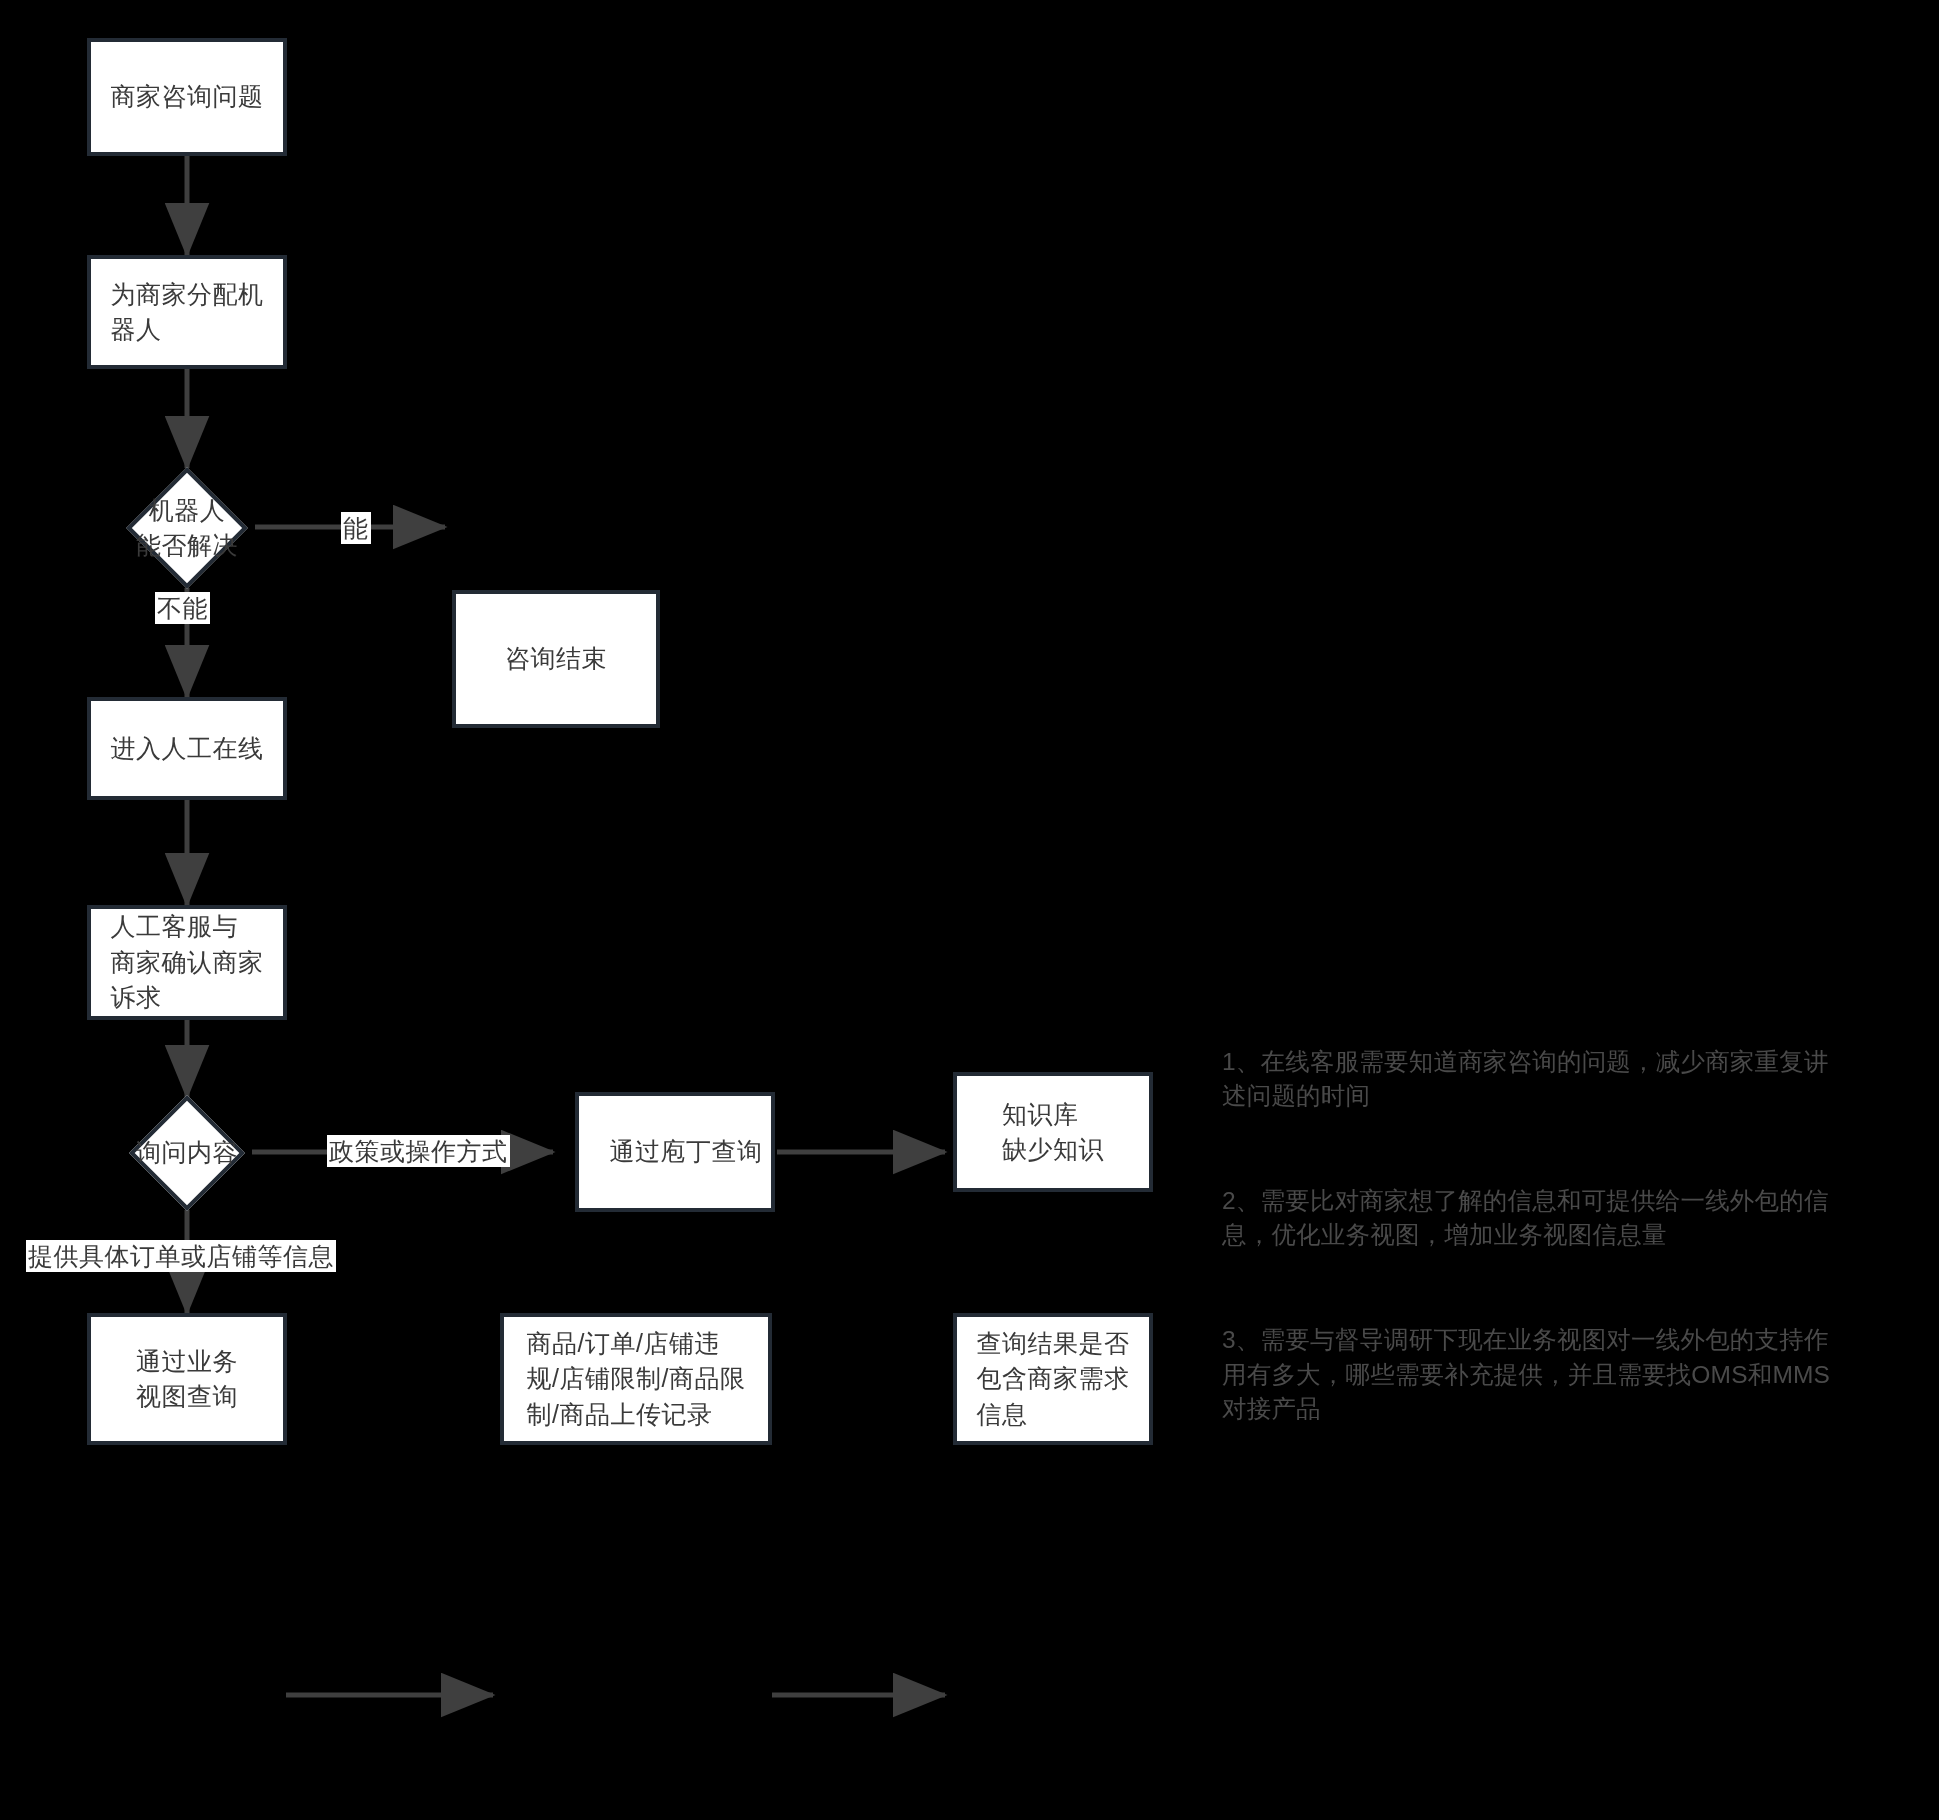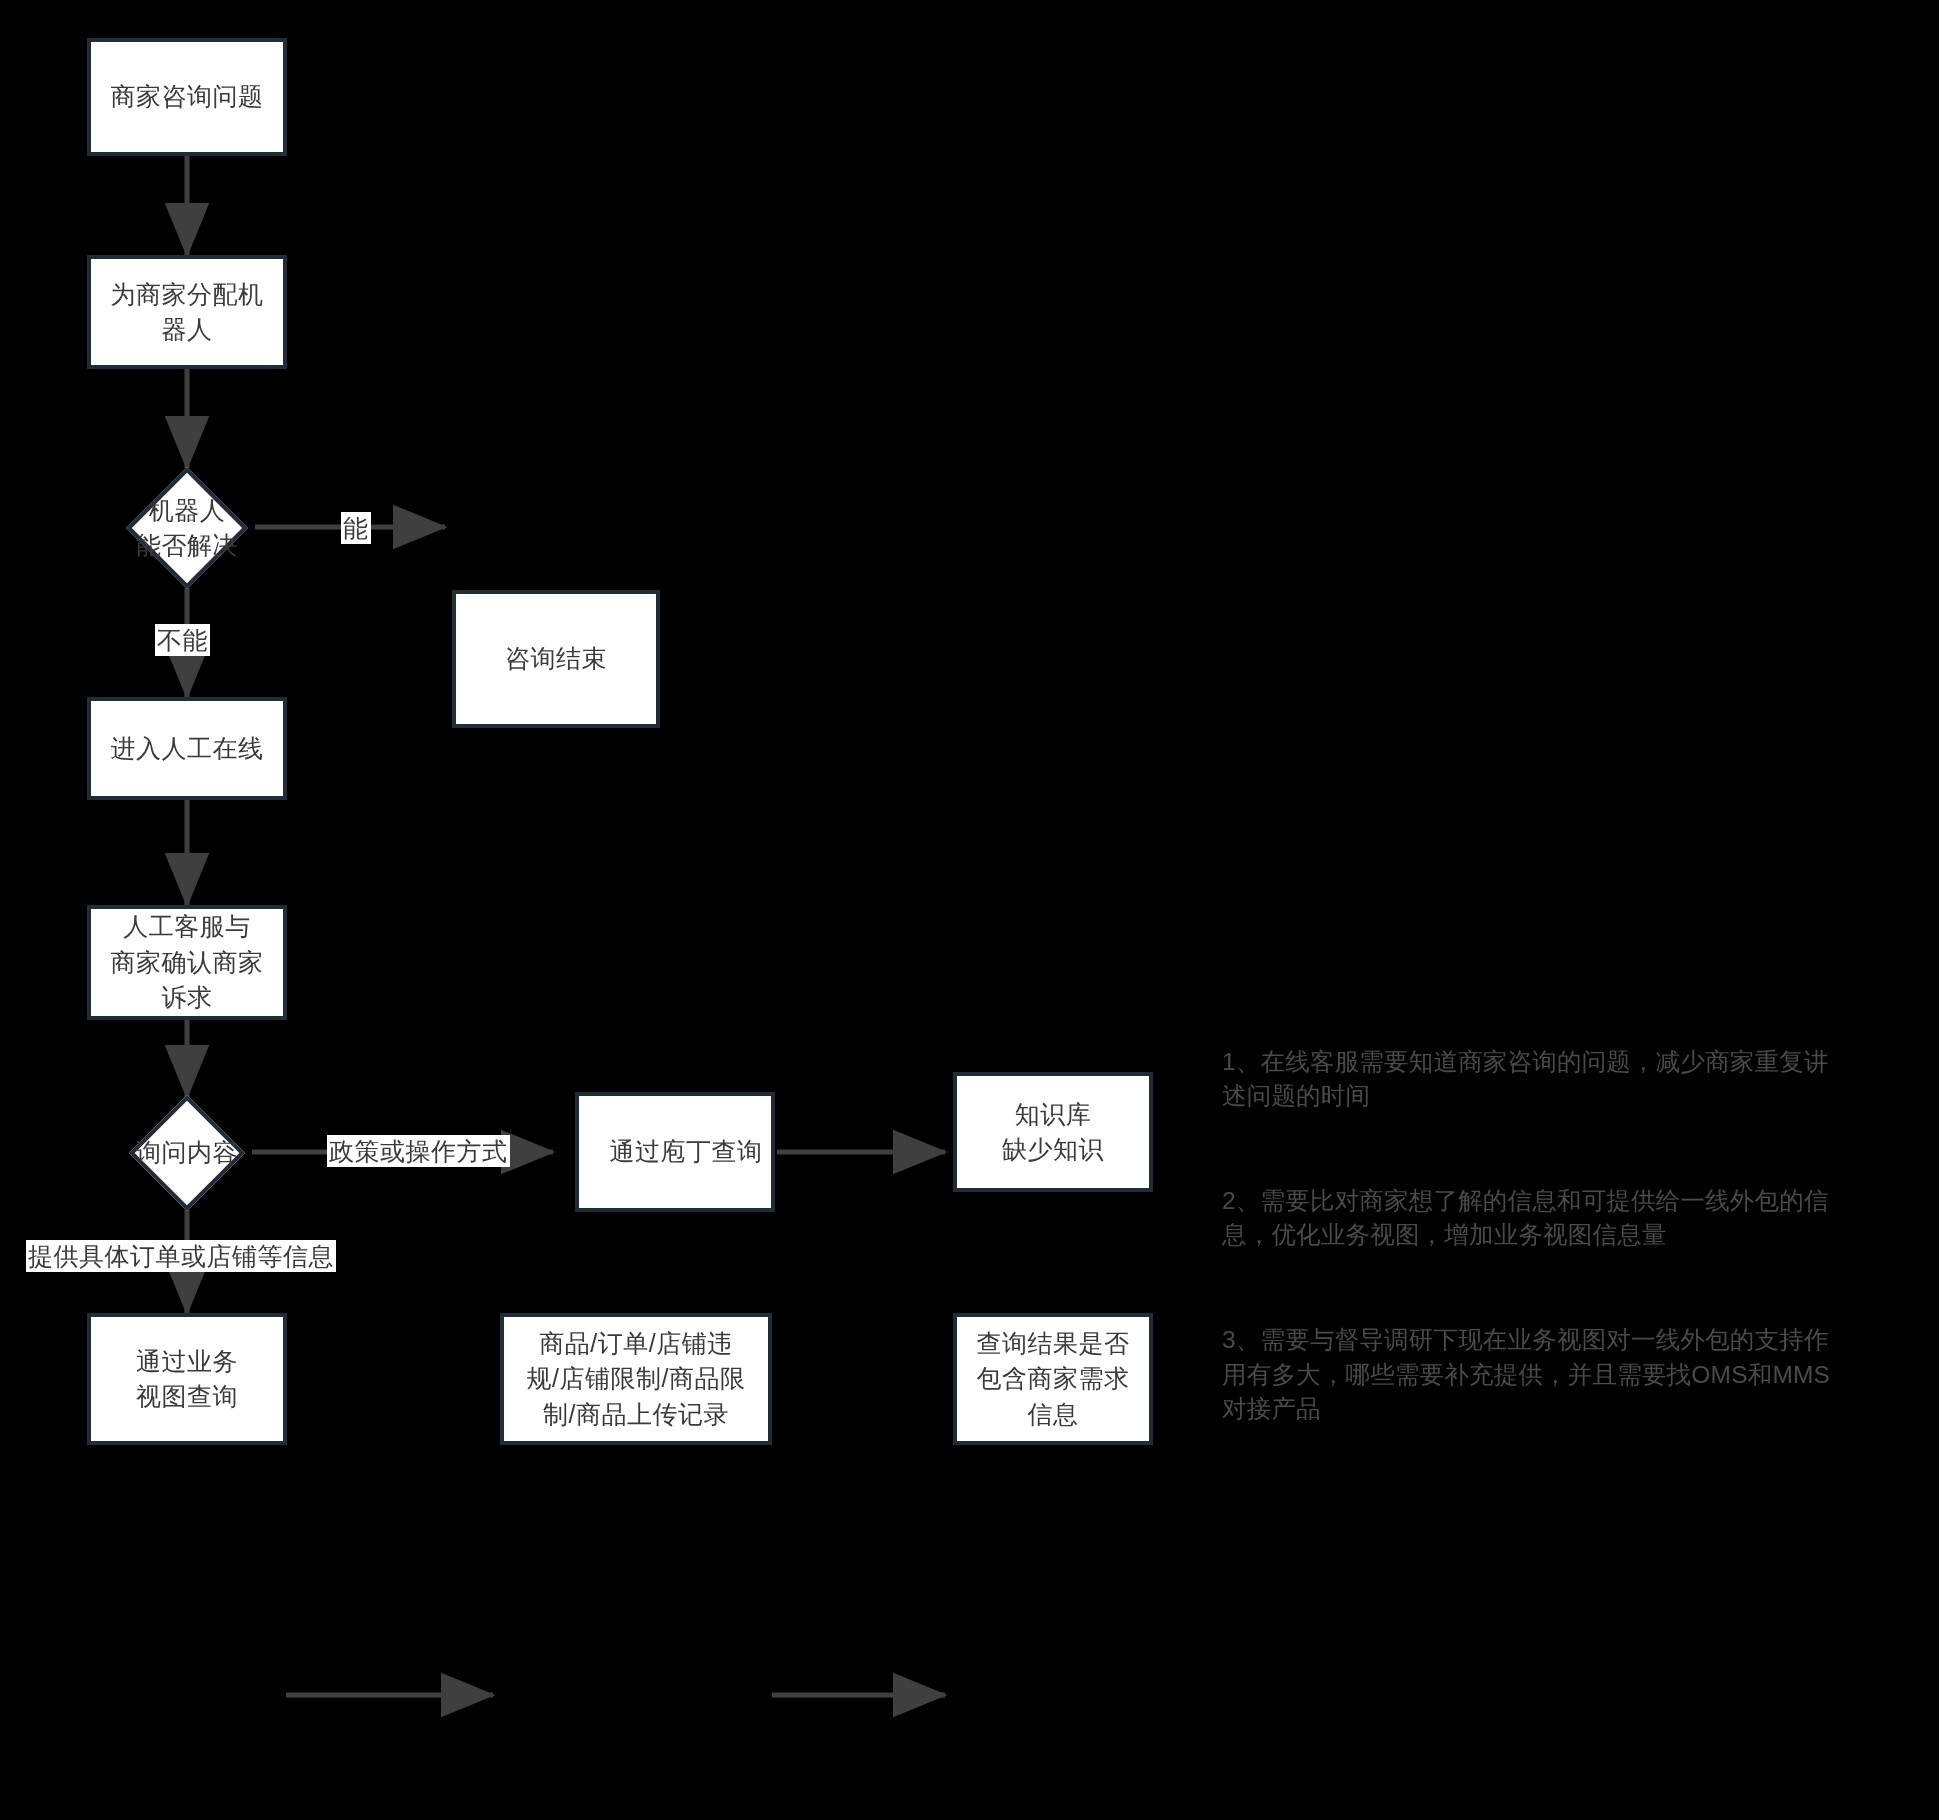--- a/index.html
+++ b/index.html
@@ -24,21 +24,21 @@
   
   .node {
     position: absolute;
     box-sizing: border-box;
     background: #ffffff;
     border: 4px solid #232b35;
     color: #3a3a3a;
     display: flex;
     align-items: center;
     justify-content: center;
-    text-align: center;
+    text-align: left;
     font-size: 25px;
     line-height: 1.42;
     letter-spacing: 0.5px;
     padding: 4px 6px;
     white-space: pre-line;
     z-index: 4;
   }
   .node.tight { padding: 4px 10px; }
 
   
@@ -196,21 +196,21 @@
   <div class="node" style="left:953px; top:1313px; width:200px; height:132px;">
     <span>查询结果是否
 包含商家需求
 信息</span>
   </div>
 
   <div class="edge-label" style="left:341px; top:512px;">
     <span>能</span>
   </div>
 
-  <div class="edge-label" style="left:155px; top:624px;">
+  <div class="edge-label" style="left:155px; top:592px;">
     <span>不能</span>
   </div>
 
   <div class="edge-label" style="left:327px; top:1135px;">
     <span>政策或操作方式</span>
   </div>
 
   <div class="edge-label" style="left:26px; top:1240px;text-align:right;">
     <span>提供具体订单或店铺等信息</span>
   </div>

